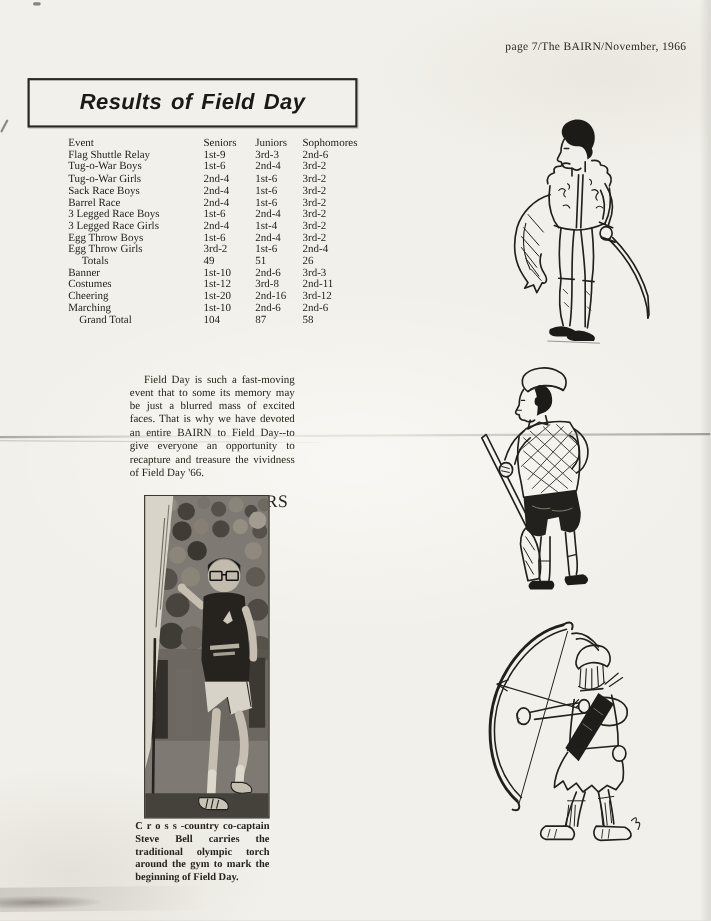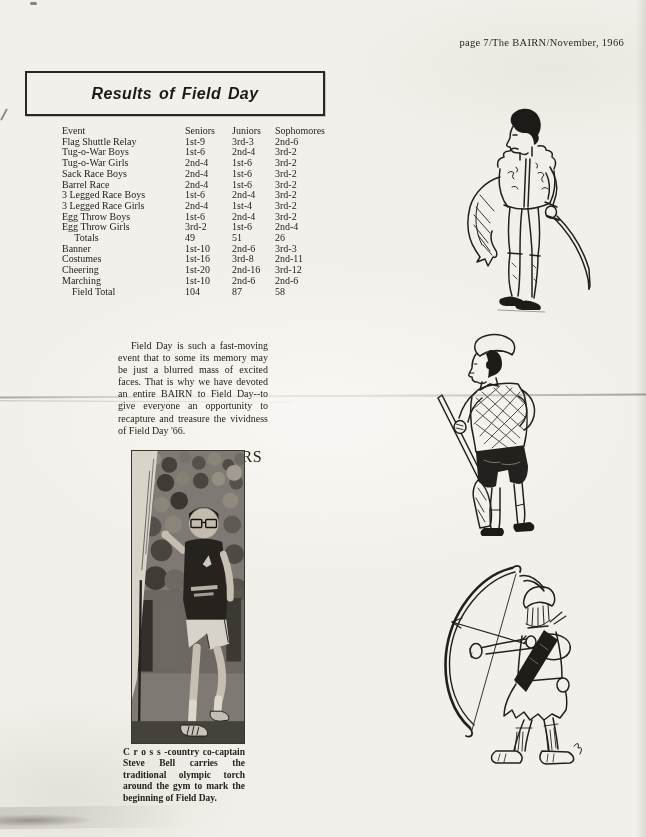--- a/index.html
+++ b/index.html
@@ -12,21 +12,21 @@
       #f2f0ea;
     font-family:"Liberation Serif", serif;color:#201e1a;
   }
   .paper::after{content:"";position:absolute;top:0;right:0;width:10px;height:100%;
     background:linear-gradient(to left, rgba(110,105,96,.16), transparent);pointer-events:none;}
   .page-header{position:absolute;top:37px;right:22px;font-size:10.5px;letter-spacing:.3px;color:#2b2824;}
   .title-box{position:absolute;left:25px;top:71px;width:296px;height:41px;
     border:2.5px solid #2a2722;display:flex;align-items:center;justify-content:center;
     box-shadow:1px 1px 0 rgba(60,55,48,.25);}
   .title-box span{font-family:"Liberation Sans", sans-serif;font-style:italic;font-weight:bold;
-    font-size:16px;letter-spacing:.4px;word-spacing:2px;color:#1c1a16;}
+    font-size:20px;letter-spacing:.4px;word-spacing:2px;color:#1c1a16;}
   .pen-mark{position:absolute;left:3px;top:108px;width:2px;height:13px;background:#8d897f;
     transform:rotate(28deg);border-radius:1px;}
   .corner-speck{position:absolute;left:30px;top:2px;width:7px;height:3px;background:rgba(45,42,38,.55);border-radius:2px;}
   table.results{position:absolute;left:62px;top:126px;border-collapse:collapse;
     font-size:10px;line-height:10.7px;color:#1f1d19;}
   table.results th, table.results td{padding:0;font-weight:normal;text-align:left;
     white-space:pre;vertical-align:top;}
   table.results .c-event{width:123px;}
   table.results .c-sen{width:47px;}
   table.results .c-jun{width:43px;}
@@ -153,41 +153,41 @@
 
         <tr>
           <td class="c-event">Banner</td>
           <td class="c-sen">1st-10</td>
           <td class="c-jun">2nd-6</td>
           <td class="c-sop">3rd-3</td>
         </tr>
 
         <tr>
           <td class="c-event">Costumes</td>
-          <td class="c-sen">1st-16</td>
+          <td class="c-sen">1st-12</td>
           <td class="c-jun">3rd-8</td>
           <td class="c-sop">2nd-11</td>
         </tr>
 
         <tr>
           <td class="c-event">Cheering</td>
           <td class="c-sen">1st-20</td>
           <td class="c-jun">2nd-16</td>
           <td class="c-sop">3rd-12</td>
         </tr>
 
         <tr>
           <td class="c-event">Marching</td>
           <td class="c-sen">1st-10</td>
           <td class="c-jun">2nd-6</td>
           <td class="c-sop">2nd-6</td>
         </tr>
 
         <tr>
-          <td class="c-event">    Field Total</td>
+          <td class="c-event">    Grand Total</td>
           <td class="c-sen">104</td>
           <td class="c-jun">87</td>
           <td class="c-sop">58</td>
         </tr>
       </tbody>
   </table>
 
   <div class="editorial">
     <p>Field Day is such a fast-moving event that to some its memory may be just a blurred mass of excited faces.  That is why we have devoted an entire BAIRN to Field Day--to give everyone an opportunity to recapture and treasure the vividness of Field Day '66.</p>
     <div class="signature">—THE EDITORS</div>

